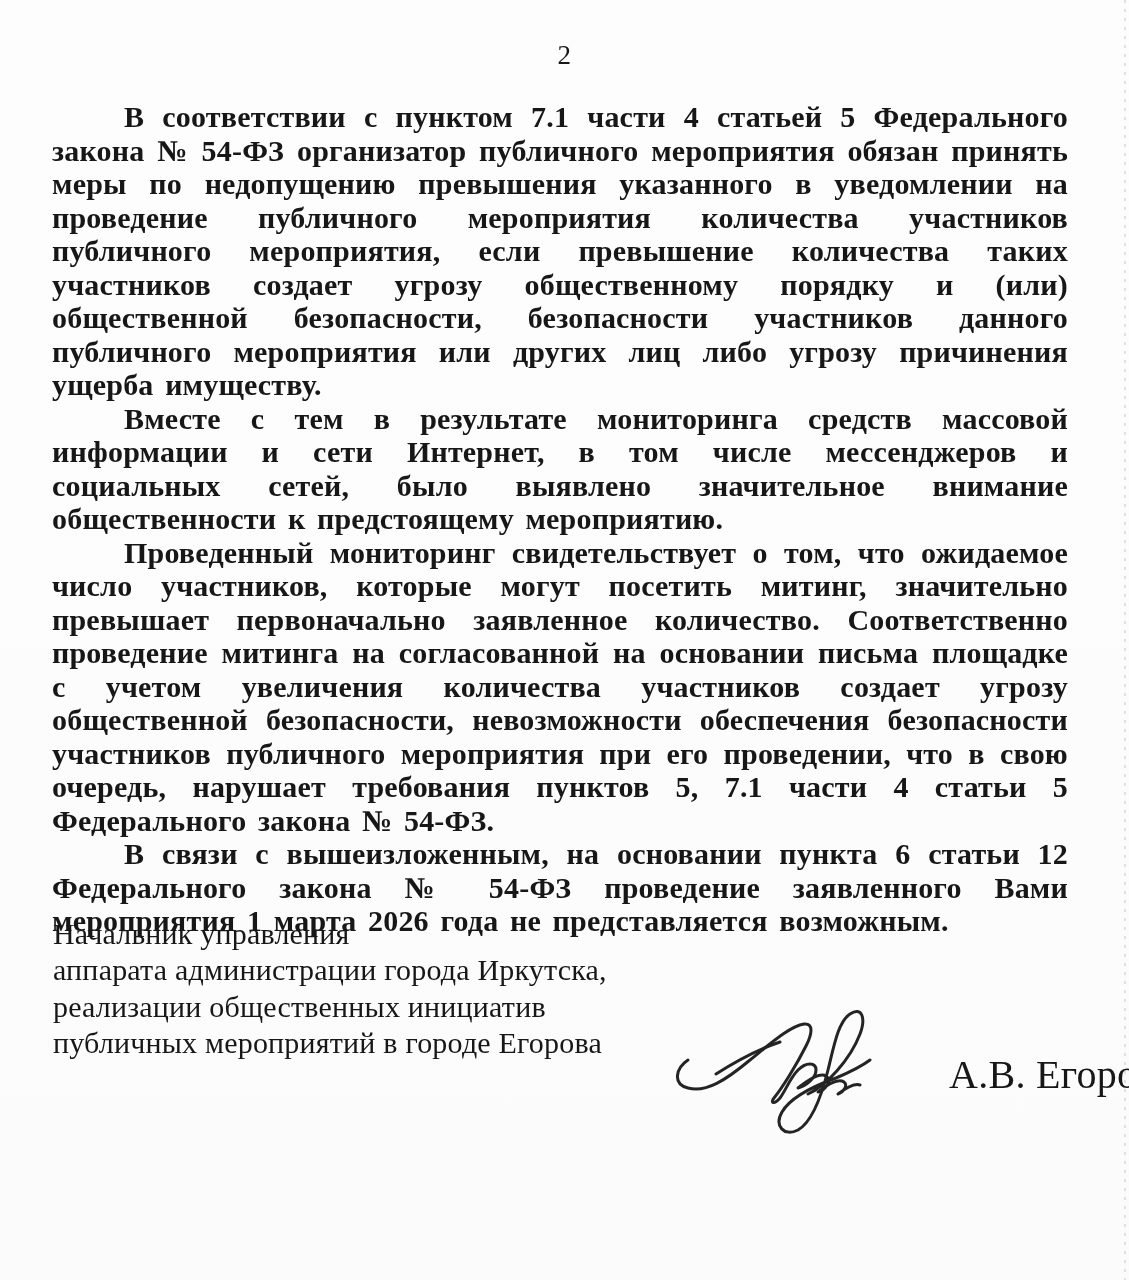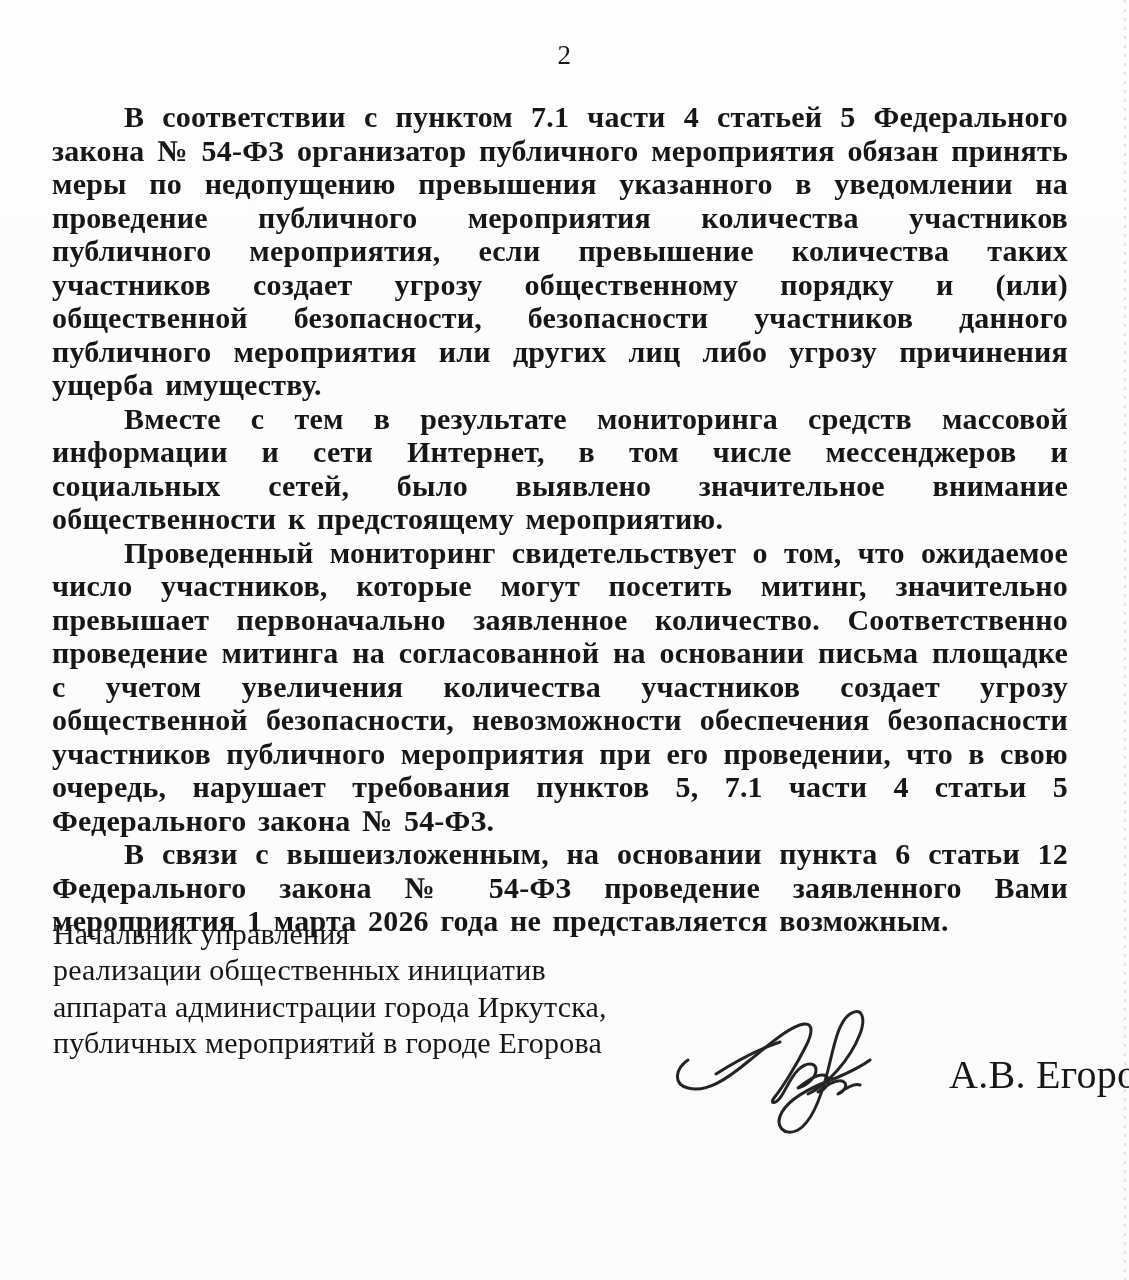--- a/index.html
+++ b/index.html
@@ -91,22 +91,22 @@
 
   <div class="letter-body">
     <p class="para">В соответствии с пунктом 7.1 части 4  статьей 5 Федерального закона № 54-ФЗ организатор публичного мероприятия обязан принять меры по недопущению превышения указанного в уведомлении на проведение публичного мероприятия количества участников публичного мероприятия, если превышение количества таких участников создает угрозу общественному порядку и (или) общественной безопасности, безопасности участников данного публичного мероприятия или других лиц либо угрозу причинения ущерба имуществу.</p>
     <p class="para">Вместе с тем в результате мониторинга средств массовой информации и сети Интернет, в том числе мессенджеров и социальных сетей, было выявлено значительное внимание общественности к предстоящему мероприятию.</p>
     <p class="para">Проведенный мониторинг свидетельствует о том, что ожидаемое число участников, которые могут посетить митинг, значительно превышает первоначально заявленное количество. Соответственно проведение митинга на согласованной на основании письма площадке с учетом увеличения количества участников создает угрозу общественной безопасности, невозможности обеспечения безопасности участников публичного мероприятия при его проведении, что в свою очередь, нарушает требования пунктов 5, 7.1 части 4 статьи 5 Федерального закона № 54-ФЗ.</p>
     <p class="para">В связи с вышеизложенным, на основании пункта 6 статьи 12 Федерального закона № 54-ФЗ проведение заявленного Вами мероприятия 1 марта 2026 года не представляется возможным.</p>
   </div>
 
   <div class="sig-block">
     <div class="sig-line">Начальник управления</div>
+    <div class="sig-line">аппарата администрации города Иркутска,</div>
     <div class="sig-line">реализации общественных инициатив</div>
-    <div class="sig-line">аппарата администрации города Иркутска,</div>
     <div class="sig-line">публичных мероприятий в городе Егорова</div>
   </div>
 
   <svg class="signature-svg" viewBox="0 0 240 145" xmlns="http://www.w3.org/2000/svg" aria-hidden="true">
     <g fill="none" stroke="#242424" stroke-width="3" stroke-linecap="round" stroke-linejoin="round">
       <path d="M 30 62
                C 18 70, 14 86, 30 90
                C 48 95, 68 82, 92 62
                C 112 46, 132 28, 146 26
                C 156 25, 154 36, 148 48

